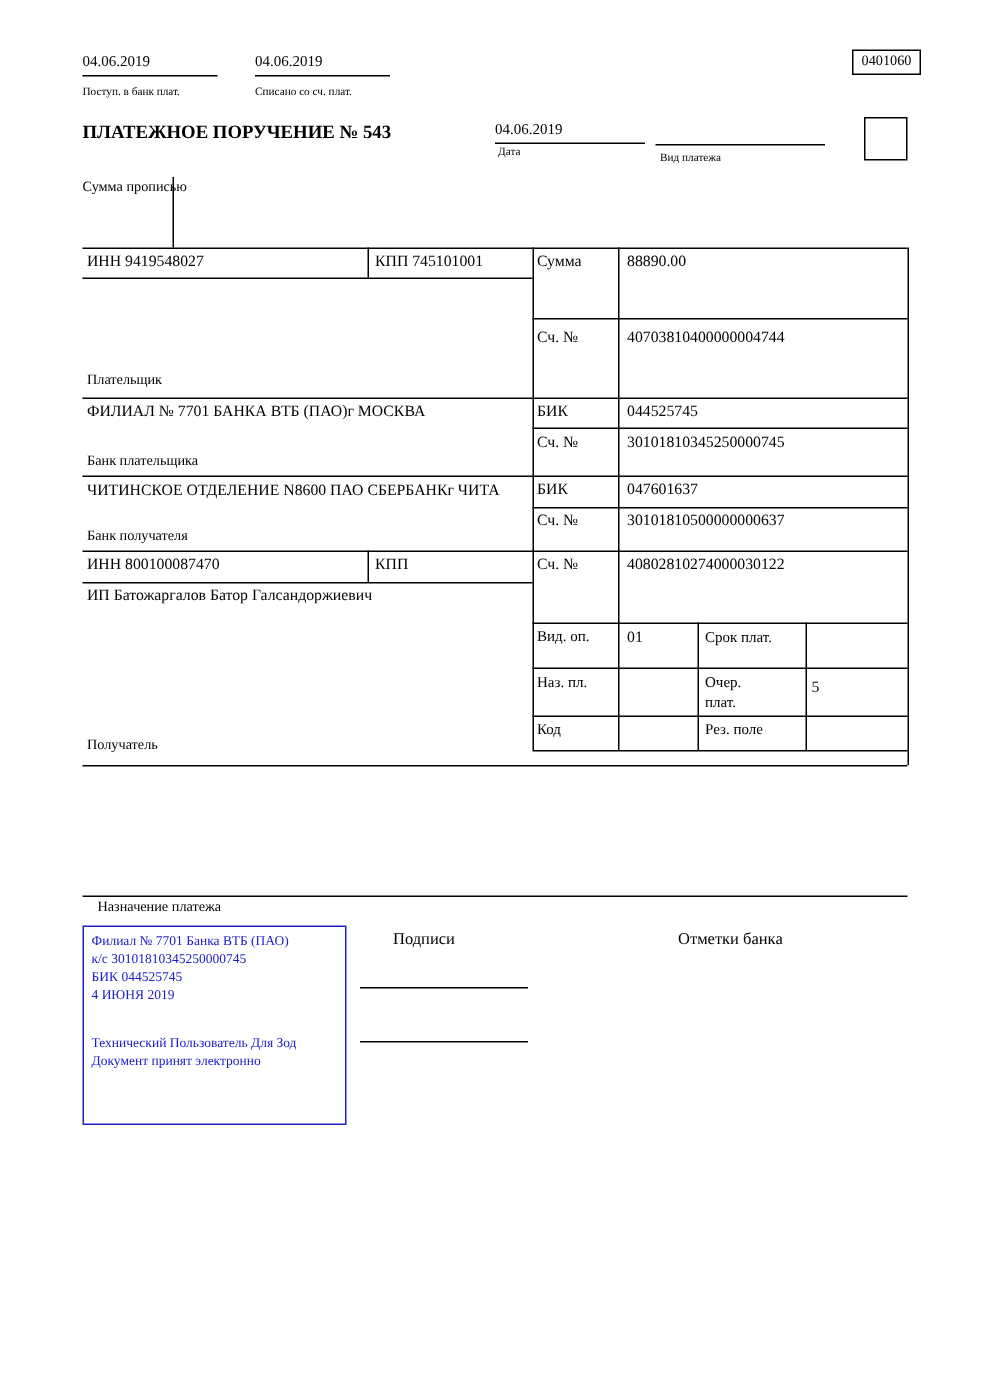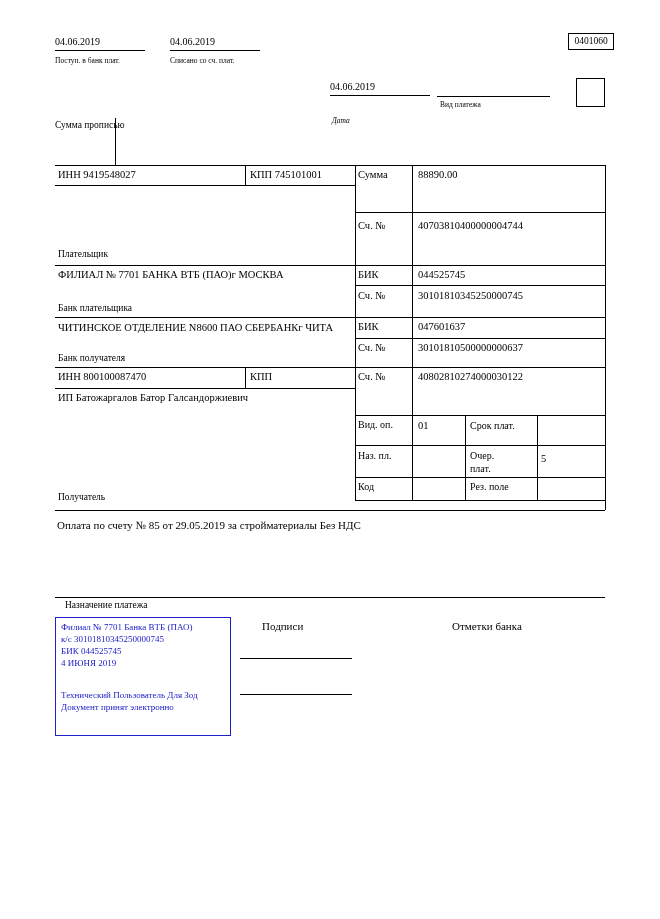--- a/index.html
+++ b/index.html
@@ -9,21 +9,21 @@
   .hline{position:absolute;height:0;border-top:1px solid #000;}
   .vline{position:absolute;width:0;border-left:1px solid #000;}
   .cell{position:absolute;font-size:10.5px;line-height:13px;white-space:nowrap;}
   .wrap{white-space:normal;}
   .sec{position:absolute;font-size:9.5px;line-height:11px;white-space:nowrap;}
   .tiny{position:absolute;font-size:7.5px;line-height:9px;white-space:nowrap;}
   .small{position:absolute;font-size:10px;line-height:12px;}
   .uline{border-bottom:1px solid #000;}
   .title{position:absolute;font-size:12.5px;font-weight:bold;white-space:nowrap;}
   .box{position:absolute;border:1px solid #000;box-sizing:border-box;}
-  .stamp{position:absolute;left:55px;top:617px;width:176px;height:119px;
+  .stamp{position:absolute;left:55px;top:617px;width:176px;height:133px;
          border:1px solid var(--stamp-color,#2020c8);box-sizing:border-box;
          color:var(--stamp-color,#2020c8);font-size:9px;line-height:12px;
          padding:3px 5px;}
   .stamp .gap12{}
   .stamp .gap20{margin-top:20px;}
   .marksbox{position:absolute;left:425px;top:643px;width:180px;height:77px;
             border:1px solid #000;box-sizing:border-box;}
   .marksbox .c{position:absolute;white-space:nowrap;}
   .b{font-weight:bold;}
   .i{font-style:italic;}
@@ -32,22 +32,23 @@
 <body>
 
 <div class="page">
 
   <div class="small uline" style="left:55px;top:36px;width:90px;padding-bottom:2px;">04.06.2019</div>
   <div class="tiny" style="left:55px;top:56px;">Поступ. в банк плат.</div>
   <div class="small uline" style="left:170px;top:36px;width:90px;padding-bottom:2px;">04.06.2019</div>
   <div class="tiny" style="left:170px;top:56px;text-align:center;">Списано со сч. плат.</div>
   <div class="box" style="left:568px;top:33px;width:46px;height:17px;font-size:9.5px;text-align:center;line-height:15px;">0401060</div>
 
+  <div class="title" style="left:55px;top:81px;">ПЛАТЕЖНОЕ ПОРУЧЕНИЕ № 543</div>
   <div class="small uline" style="left:330px;top:81px;width:100px;padding-bottom:2px;">04.06.2019</div>
-  <div class="tiny" style="left:332px;top:116px;font-style:italic;">Дата</div>
+  <div class="tiny" style="left:332px;top:96px;">Дата</div>
   <div class="abs uline" style="left:437px;top:81px;width:113px;height:15px;"></div>
   <div class="tiny" style="left:440px;top:100px;">Вид платежа</div>
   <div class="box" style="left:576px;top:78px;width:29px;height:29px;"></div>
 
   <div class="sec wrap" style="left:55px;top:120px;width:56px;">Сумма прописью</div>
   <div class="vline" style="left:115px;top:118px;height:47px;"></div>
 
   <div class="hline" style="left:55px;top:165px;width:550px;"></div>
   <div class="hline" style="left:55px;top:185px;width:300px;"></div>
   <div class="hline" style="left:355px;top:212px;width:250px;"></div>
@@ -103,21 +104,20 @@
 
   <div class="small" style="left:358px;top:419px;">Вид. оп.</div>
   <div class="cell" style="left:418px;top:419px;">01</div>
   <div class="small wrap" style="left:470px;top:419px;width:45px;line-height:13px;">Срок плат.</div>
   <div class="small" style="left:358px;top:450px;">Наз. пл.</div>
   <div class="small wrap" style="left:470px;top:449px;width:45px;line-height:13px;">Очер. плат.</div>
   <div class="cell" style="left:541px;top:452px;">5</div>
   <div class="small" style="left:358px;top:481px;">Код</div>
   <div class="small" style="left:470px;top:481px;">Рез. поле</div>
 
-  <div class="cell" style="left:57px;top:519px;font-size:11px;">Оплата по счету № 85 от 29.05.2019 за стройматериалы Без НДС</div>
   <div class="sec" style="left:65px;top:600px;">Назначение платежа</div>
 
   <div class="stamp">
     <div>Филиал № 7701 Банка ВТБ (ПАО)</div>
     <div>к/с 30101810345250000745</div>
     <div>БИК 044525745</div>
     <div class="gap12">4 ИЮНЯ 2019</div>
     <div class="gap20">Технический Пользователь Для Зод</div>
     <div>Документ принят электронно</div>
   </div>

